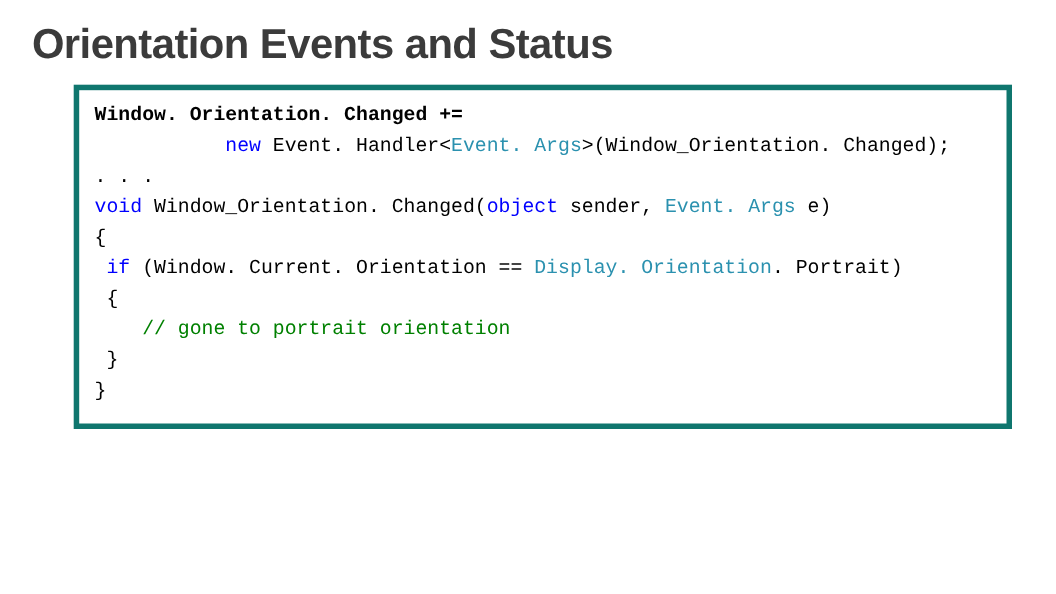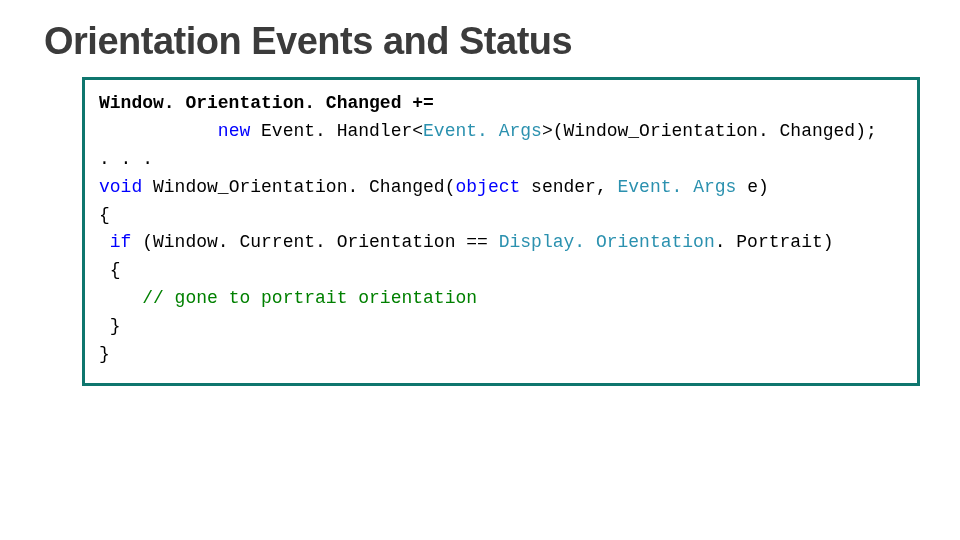--- a/index.html
+++ b/index.html
@@ -9,31 +9,31 @@
     height: 540px;
     background: #ffffff;
     font-family: "Segoe UI", "Segoe UI Light", Arial, sans-serif;
     overflow: hidden;
   }
   .slide {
     position: relative;
     width: 960px;
     height: 489px;
     box-sizing: border-box;
-    padding: 20px 40px 0 44px;
+    padding: 20px 40px 0 29px;
   }
   .title {
     font-size: 38px;
     font-weight: 600;
     color: #3b3b3b;
     margin: 0 0 14px 0;
     letter-spacing: -0.5px;
   }
   .code-box {
-    border: 3px solid #0f766e;
+    border: 5px solid #0f766e;
     padding: 10px 14px 14px 14px;
     margin-left: 38px;
     margin-right: 0;
     font-family: Consolas, "Courier New", monospace;
     font-size: 18px;
     line-height: 1.55;
     color: #000000;
     white-space: pre;
     overflow: hidden;
   }

